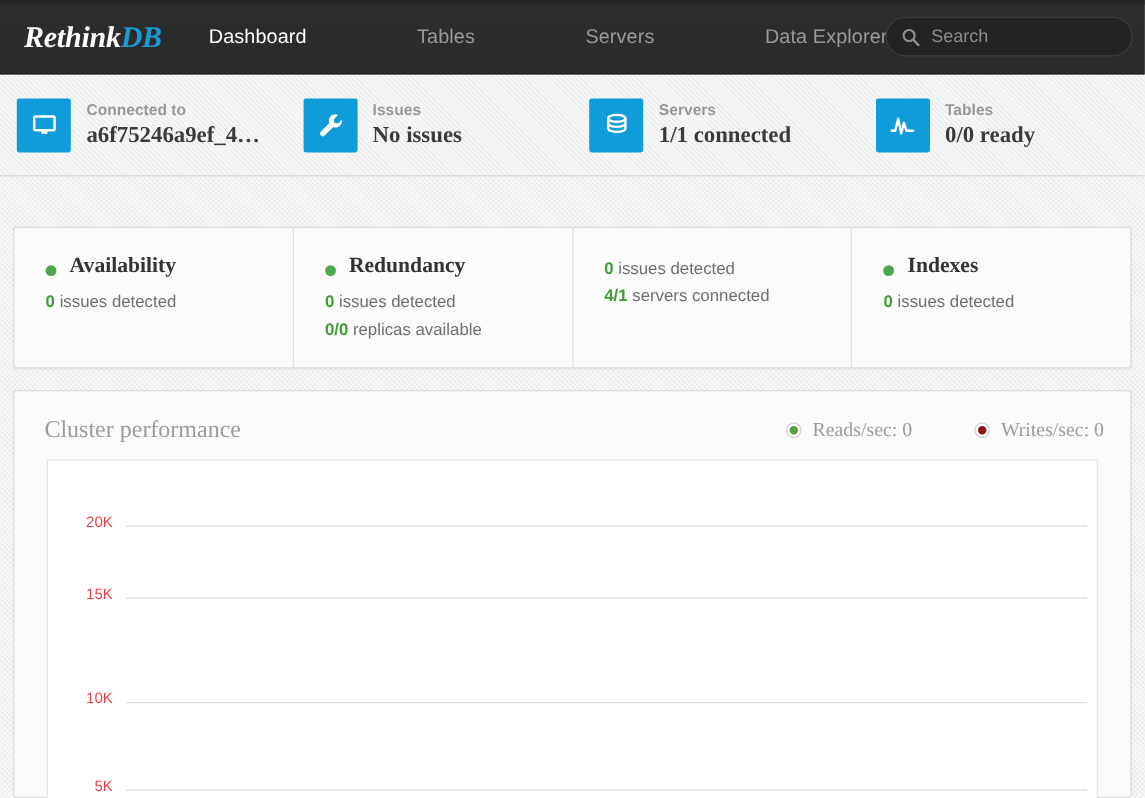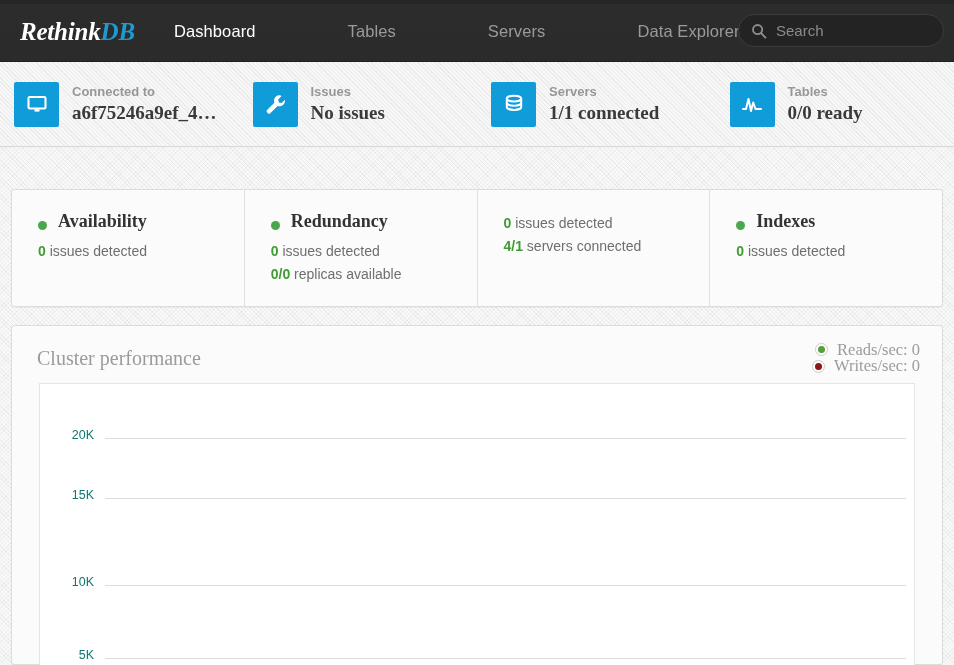--- a/index.html
+++ b/index.html
@@ -219,21 +219,20 @@
     font-size: 20px;
     color: #9d9a9a;
     flex: 1 1 auto;
     line-height: 1;
     padding-top: 4px;
   }
   .legend {
     display: flex;
     align-items: flex-end;
     padding-top: 4px;
-    flex-direction: column;
   }
   .legend-item {
     display: flex;
     align-items: center;
     margin-left: 52px;
   }
   .legend-marker {
     width: 13px;
     height: 13px;
     border-radius: 50%;
@@ -284,21 +283,21 @@
     height: 1px;
     background: #dedcdc;
   }
   .gridline .ytick {
     position: absolute;
     left: 0;
     width: 54px;
     text-align: right;
     top: -9px;
     font-size: 12.5px;
-    color: #0f766e;
+    color: #ef4444;
     line-height: 1;
   }
 </style>
 </head>
 <body>
 
 <div class="topnav">
 
   <div class="logo">
     <span class="rethink">Rethink</span><span class="db">DB</span>

